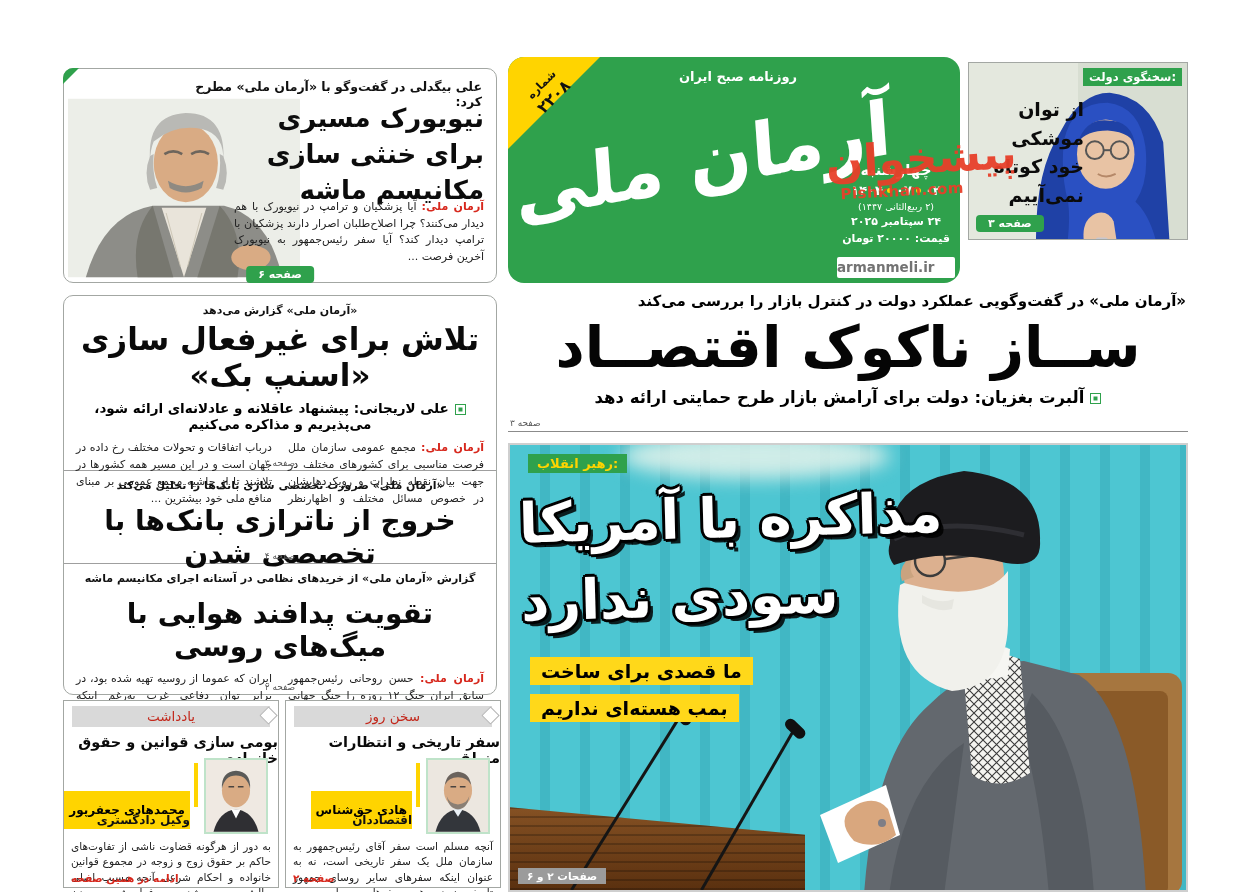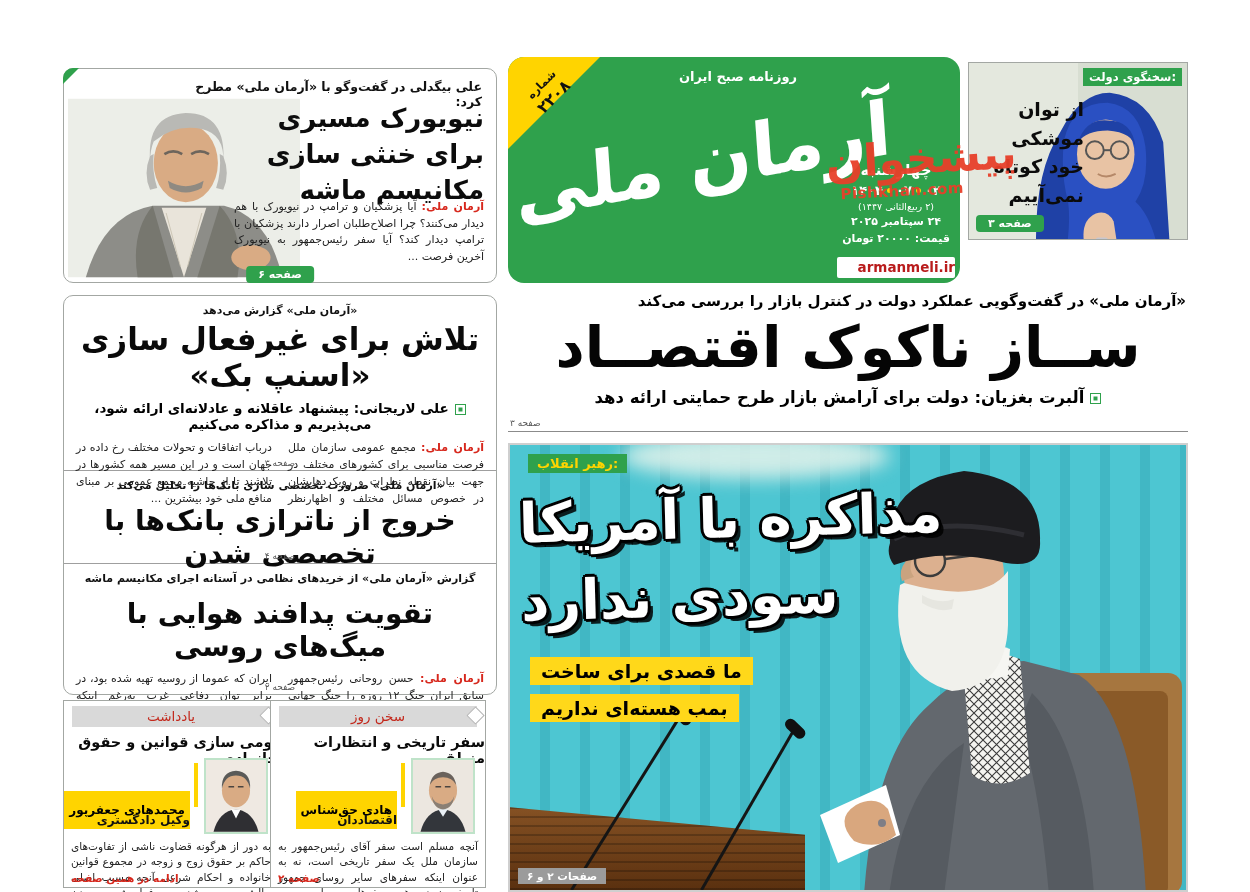--- a/index.html
+++ b/index.html
@@ -27,21 +27,21 @@
   .mh-issue .l2{font-size:16px}
   .mh-tagline{position:absolute;left:120px;top:12px;width:220px;text-align:center;color:#fff;font-weight:bold;font-size:13px}
   .mh-logo{position:absolute;left:6px;top:48px;width:340px;height:160px;color:#fff;font-size:74px;font-weight:bold;text-align:center;transform:rotate(-10deg) skewX(-6deg);line-height:1.6;white-space:nowrap}
   .mh-dates{position:absolute;right:6px;top:104px;width:116px;color:#fff;text-align:center;direction:rtl}
   .mh-dates .wd{font-size:15px;font-weight:bold;margin-bottom:4px}
   .mh-dline{font-size:13px;font-weight:bold;display:flex;justify-content:center;align-items:center;gap:4px;direction:rtl}
   .mh-dline .dot{width:5px;height:5px;border-radius:50%;background:#ffd400;display:inline-block}
   .mh-hijri{font-size:9.5px;margin-top:3px}
   .mh-greg{font-size:11px;font-weight:bold;margin-top:3px}
   .mh-price{font-size:11px;font-weight:bold;margin-top:4px}
-  .mh-site{position:absolute;right:5px;bottom:5px;width:118px;height:21px;background:#fff;color:#b91c1c;font-size:13.5px;font-weight:bold;text-align:right;line-height:21px;border-radius:2px}
+  .mh-site{position:absolute;right:5px;bottom:5px;width:118px;height:21px;background:#fff;color:#737373;font-size:13.5px;font-weight:bold;text-align:left;line-height:21px;border-radius:2px}
 
   
   .watermark{position:absolute;left:826px;top:136px;width:150px;text-align:center;color:#e8402a;z-index:40;opacity:.95;transform:rotate(-3deg)}
   .watermark .fa{font-size:44px;font-weight:bold;line-height:1.05}
   .watermark .en{font-size:15px;font-weight:bold;letter-spacing:.5px}
 
   
   .box-spox{position:absolute;left:968px;top:62px;width:220px;height:178px;border:1px solid #a3a7a3;background:#dfe3da;overflow:hidden}
   .spox-photo{position:absolute;inset:0}
   .spox-label{position:absolute;right:5px;top:5px;background:#2fa14c;color:#fff;font-size:11.5px;font-weight:bold;padding:2px 6px}
@@ -65,21 +65,21 @@
   .lc-h{font-weight:bold;text-align:center;direction:rtl;color:#0a0a0a}
   .h-big{font-size:31px;margin-top:4px}
   .h-med{font-size:28px;margin-top:12px}
   .lc-sub{margin-top:7px;text-align:center;font-size:13.5px;font-weight:bold;direction:rtl}
   .lc-body{margin-top:7px;font-size:11px;line-height:1.55;text-align:justify;direction:rtl;columns:2;column-gap:16px;color:#222;padding:0 2px}
   .sec1{height:175px}.sec2{height:93px}.sec3{height:130px}
   .lc-page{position:absolute;left:0;right:0;bottom:2px}
 
   
   .mini-box{position:absolute;top:700px;width:216px;height:188px;border:1px solid #a3a7a3;background:#fff}
-  .note-box{left:63px}.word-box{left:270px}
+  .note-box{left:63px}.word-box{left:285px}
   .sec-header{position:relative;margin:5px 8px 0 8px;height:21px;background:#d9d9d9;text-align:center}
   .sec-header .t{font-size:13.5px;font-weight:normal;color:#c3281c;line-height:21px}
   .diamond{position:absolute;right:-5px;top:3px;width:13px;height:13px;background:#fff;border:1px solid #b5b5b5;transform:rotate(45deg)}
   .mini-h{margin-top:7px;font-size:14.5px;font-weight:bold;direction:rtl;color:#0a0a0a}
   .portrait{position:absolute;right:10px;top:57px;width:64px;height:76px;border:2px solid #bfe3c9;background:#efe9e2}
   .ybar{position:absolute;right:80px;top:62px;width:4px;height:44px;background:#ffd400}
   .author{position:absolute;right:88px;top:90px;background:#ffd400;color:#000;font-size:12px;font-weight:bold;padding:12px 5px;direction:rtl;white-space:nowrap}
   .role{position:absolute;right:88px;top:112px;font-size:12px;font-weight:bold;color:#111;direction:rtl}
   .mini-body{position:absolute;left:7px;right:7px;top:138px;font-size:10.6px;line-height:1.45;text-align:justify;direction:rtl;color:#222}
   .mini-footer{position:absolute;left:7px;bottom:3px;font-size:10.5px;font-weight:bold;color:#d7281d}

